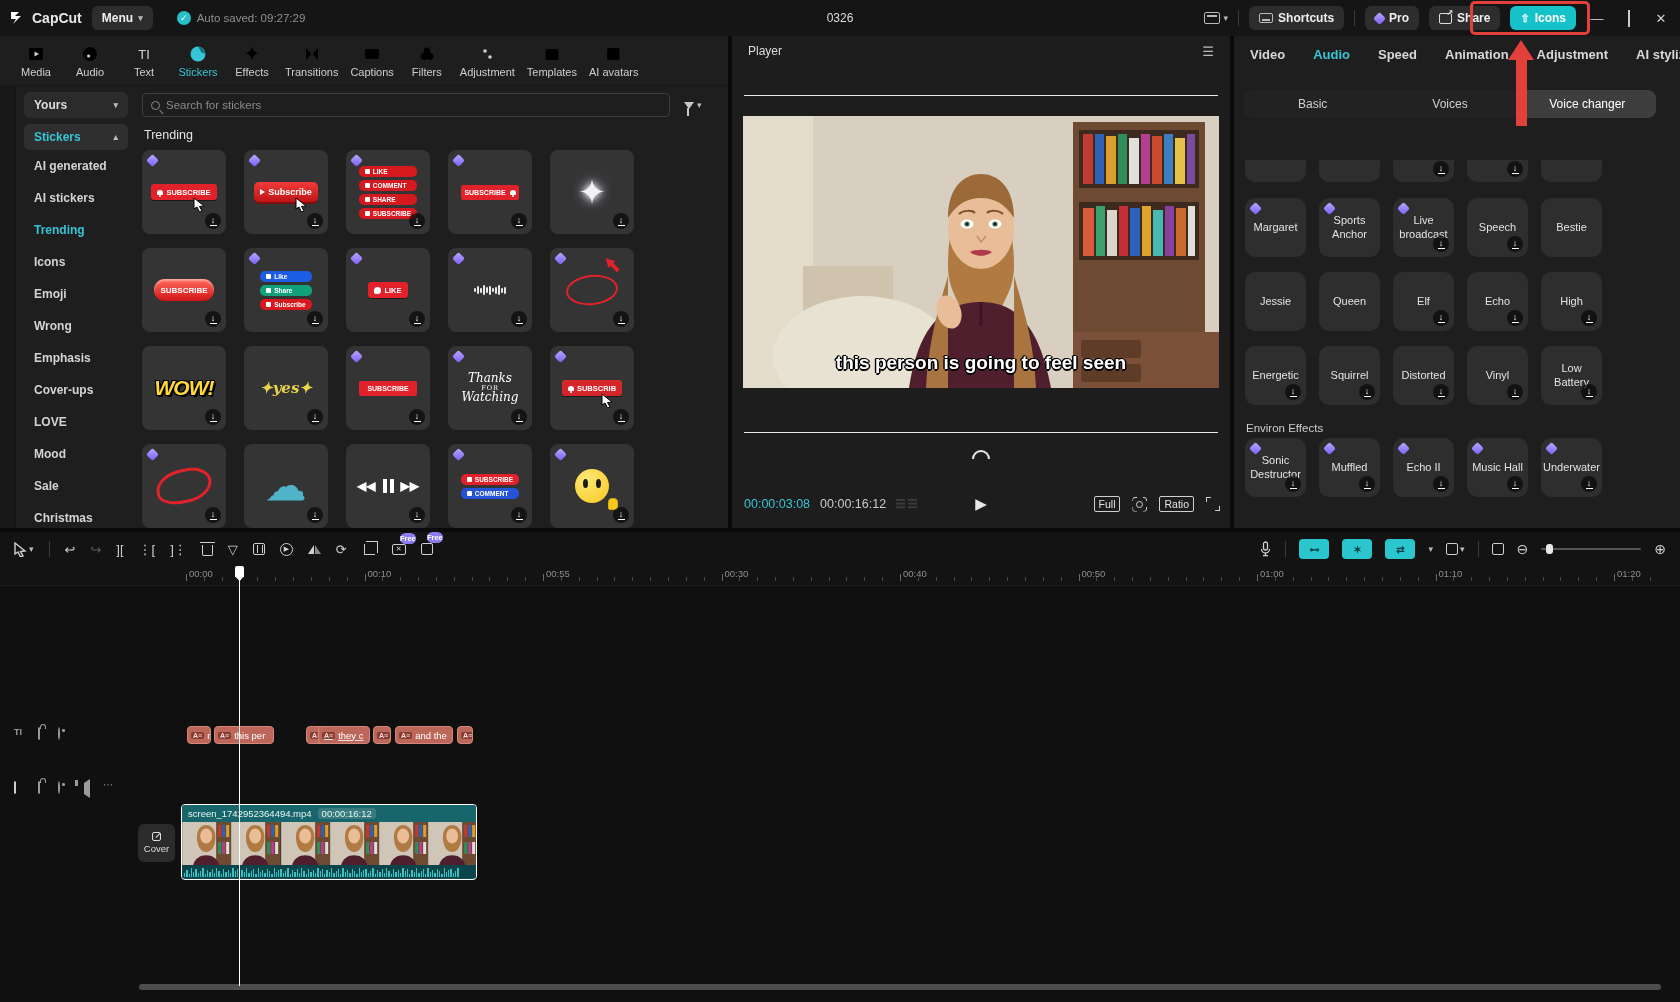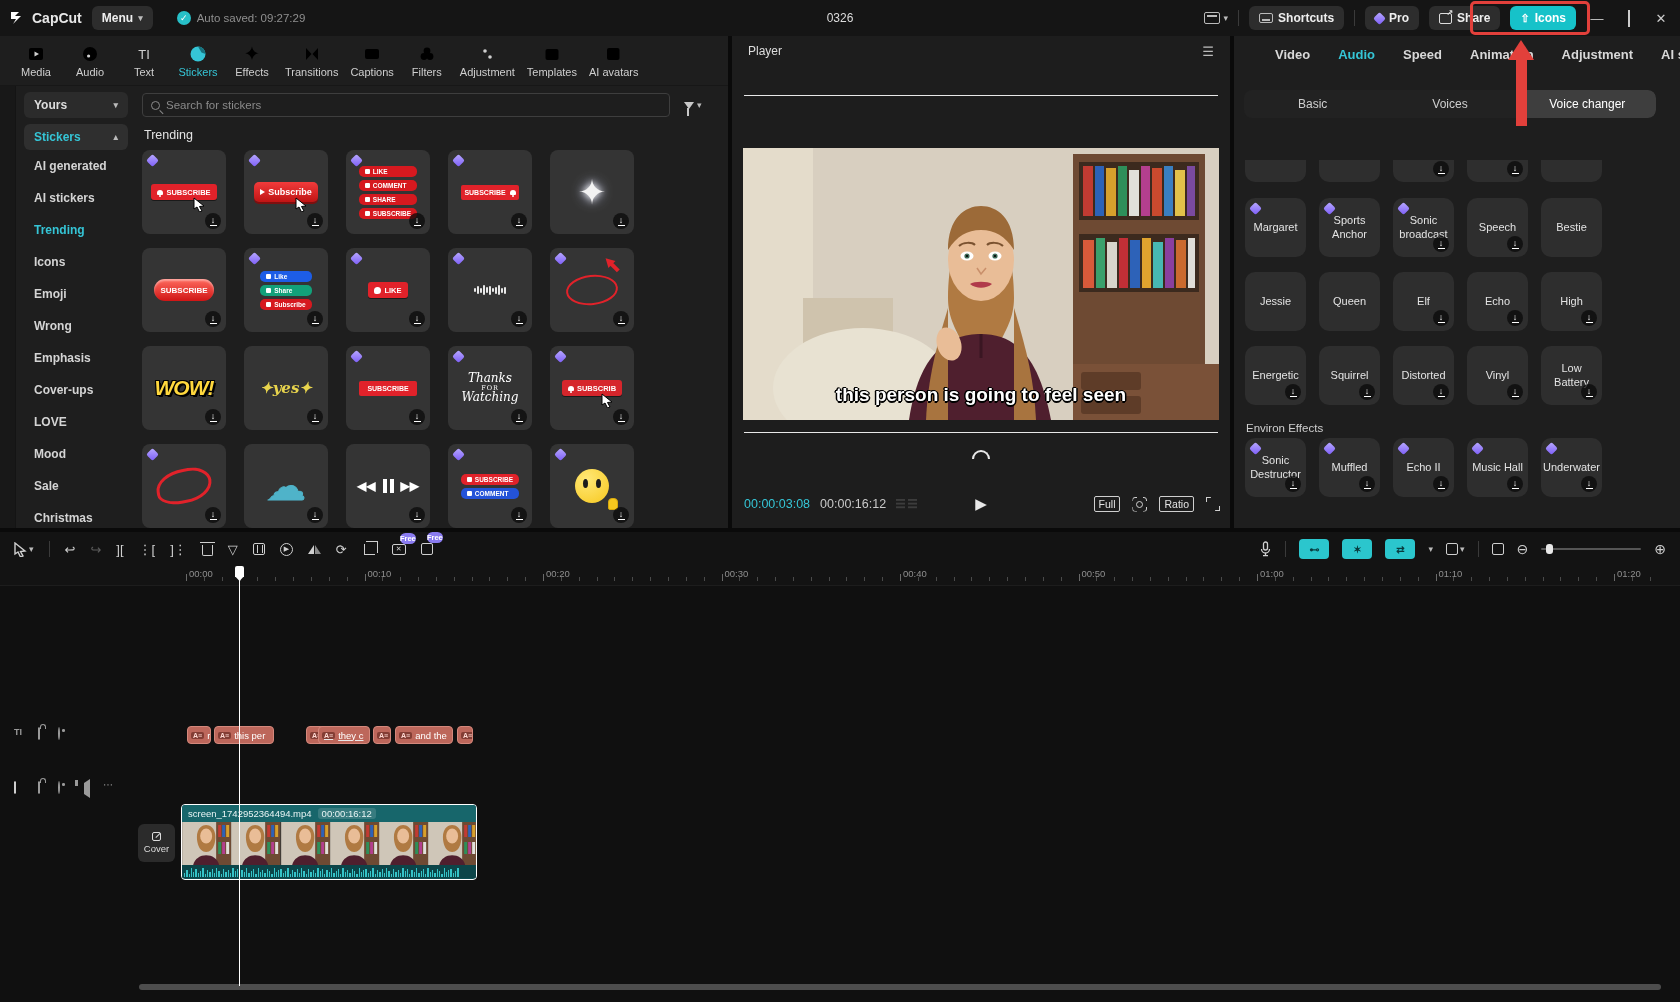--- a/index.html
+++ b/index.html
@@ -94,40 +94,40 @@
 .stk-pause i{width:4px;height:14px;background:#fff;display:block}
 .smiley{width:34px;height:34px;border-radius:50%;background:radial-gradient(circle at 35% 30%,#ffe877,#f7c81e);position:relative}
 .smiley::before,.smiley::after{content:"";position:absolute;top:10px;width:5px;height:9px;border-radius:50%;background:#1c1c1c}
 .smiley::before{left:8px}.smiley::after{right:8px}
 .smile-thumb{position:absolute;right:16px;bottom:18px;width:10px;height:12px;background:#f7c81e;border-radius:4px 4px 2px 2px;border:1px solid #d9a90c}
 .stk-cursor{position:absolute;right:20px;bottom:22px}
 
 .pl-header{height:30px;display:flex;align-items:center;justify-content:space-between;padding:0 16px;font-size:12px;color:#ddd}
 .pl-menu{color:#bbb;font-size:13px;cursor:pointer}
 .pl-sep{position:absolute;left:12px;right:12px;height:1px;background:#e8e8e8}
-#video-frame{position:absolute;left:11px;top:112px;width:476px;height:272px;background:#a21caf;overflow:hidden}
+#video-frame{position:absolute;left:11px;top:80px;width:476px;height:272px;background:#a21caf;overflow:hidden}
 #video-frame svg{display:block}
 #video-caption{position:absolute;left:0;right:0;bottom:14px;text-align:center;font-size:19px;font-weight:bold;color:#fff;text-shadow:-1.5px 0 #000,1.5px 0 #000,0 -1.5px #000,0 1.5px #000,1px 1px #000,-1px -1px #000}
 .pl-arc{position:absolute;left:50%;top:414px;width:18px;height:9px;border:2.2px solid #e8e8e8;border-bottom:none;border-radius:9px 9px 0 0;transform:translateX(-50%)}
 .pl-controls{position:absolute;left:0;right:0;top:450px;height:36px;display:flex;align-items:center;padding:0 12px}
 .tc-cur{color:#35c5d6;font-size:12.5px}
 .tc-tot{color:#c9c9c9;font-size:12.5px;margin-left:10px}
 .tc-stack{display:flex;gap:3px;margin-left:10px}
 .tc-stack i{width:9px;height:11px;display:block;background:linear-gradient(#3c3c3c 0 2px,transparent 2px 3.5px) repeat-y;background-size:9px 3.7px}
 .play-btn{position:absolute;left:50%;transform:translateX(-50%);color:#e8e8e8;font-size:15px;cursor:pointer}
 .pl-right{position:absolute;right:10px;display:flex;align-items:center;gap:12px}
 .boxed{border:1px solid #cfcfcf;border-radius:2px;color:#e3e3e3;font-size:10.5px;padding:1px 4px;cursor:pointer}
 .lens-ic{position:relative;width:15px;height:15px;cursor:pointer}
 .lens-ic::before{content:"";position:absolute;inset:0;border:1.5px solid #cfcfcf;border-radius:3px;clip-path:polygon(0 0,30% 0,30% 30%,70% 30%,70% 0,100% 0,100% 30%,70% 30%,70% 70%,100% 70%,100% 100%,70% 100%,70% 70%,30% 70%,30% 100%,0 100%,0 70%,30% 70%,30% 30%,0 30%)}
 .lens-ic::after{content:"";position:absolute;left:4px;top:4px;width:5px;height:5px;border:1.4px solid #cfcfcf;border-radius:50%}
 .expand-ic{position:relative;width:14px;height:14px;cursor:pointer}
 .expand-ic::before{content:"";position:absolute;inset:0;border:1.6px solid #cfcfcf;clip-path:polygon(0 0,35% 0,35% 15%,15% 15%,15% 35%,0 35%, 0 0)}
 .expand-ic::after{content:"";position:absolute;inset:0;border:1.6px solid #cfcfcf;clip-path:polygon(100% 100%,65% 100%,65% 85%,85% 85%,85% 65%,100% 65%)}
 
-#rp-tabs{display:flex;align-items:center;gap:28px;height:36px;padding-left:41px;font-size:13px;font-weight:bold;color:#d8d8d8;white-space:nowrap}
+#rp-tabs{display:flex;align-items:center;gap:28px;height:36px;padding-left:16px;font-size:13px;font-weight:bold;color:#d8d8d8;white-space:nowrap}
 .rp-tab{cursor:pointer}
 .rp-tab.active{color:#35c5d6}
 #rp-subtabs{position:absolute;left:10px;top:54px;width:412px;height:28px;background:#222;border-radius:8px;display:flex;overflow:hidden}
 .subtab{flex:1;display:flex;align-items:center;justify-content:center;font-size:12px;color:#cfcfcf;cursor:pointer;border-radius:8px}
 .subtab.active{background:#3e3e3e;color:#fff}
 .rp-filter-row{position:absolute;left:10px;top:96px;right:10px;height:26px;display:flex;align-items:center;gap:10px}
 .pill{height:24px;border-radius:13px;display:flex;align-items:center;padding:0 14px;font-size:12px;font-weight:bold;color:#eee;background:#2e2e2e;cursor:pointer;border:1px solid transparent}
 .pill.active{background:transparent;border:1px solid #35b9c2}
 .rp-funnel{position:absolute;right:2px;top:1px;width:26px;height:24px;background:#2b2b2b;border-radius:5px;display:flex;align-items:center;justify-content:center;cursor:pointer}
 #rp-partial{position:absolute;left:11px;top:124px;display:grid;grid-template-columns:repeat(5,61px);column-gap:13px}
@@ -656,21 +656,21 @@
         <div class="vtile">
           <span class="gem"></span>
           <span>Margaret</span>
         </div>
         <div class="vtile">
           <span class="gem"></span>
           <span>Sports Anchor</span>
         </div>
         <div class="vtile">
           <span class="gem"></span>
-          <span>Sonic broadcast</span>
+          <span>Live broadcast</span>
           <span class="dl">↓</span>
         </div>
         <div class="vtile">
           <span>Speech</span>
           <span class="dl">↓</span>
         </div>
         <div class="vtile">
           <span>Bestie</span>
         </div>
         <div class="vtile">
@@ -829,21 +829,21 @@
         <span class="tick" style="left: 382.35px;"></span>
         <span class="tick" style="left: 400.2px;"></span>
         <span class="tick" style="left: 418.05px;"></span>
         <span class="tick" style="left: 435.9px;"></span>
         <span class="tick" style="left: 453.75px;"></span>
         <span class="tick" style="left: 471.6px;"></span>
         <span class="tick" style="left: 489.45px;"></span>
         <span class="tick" style="left: 507.3px;"></span>
         <span class="tick" style="left: 525.15px;"></span>
         <span class="tick major" style="left: 543px;"></span>
-        <span class="tick-label" style="left: 546px;">00:20</span>
+        <span class="tick-label" style="left: 546px;">00:55</span>
         <span class="tick" style="left: 560.85px;"></span>
         <span class="tick" style="left: 578.7px;"></span>
         <span class="tick" style="left: 596.55px;"></span>
         <span class="tick" style="left: 614.4px;"></span>
         <span class="tick" style="left: 632.25px;"></span>
         <span class="tick" style="left: 650.1px;"></span>
         <span class="tick" style="left: 667.95px;"></span>
         <span class="tick" style="left: 685.8px;"></span>
         <span class="tick" style="left: 703.65px;"></span>
         <span class="tick major" style="left: 721.5px;"></span>

